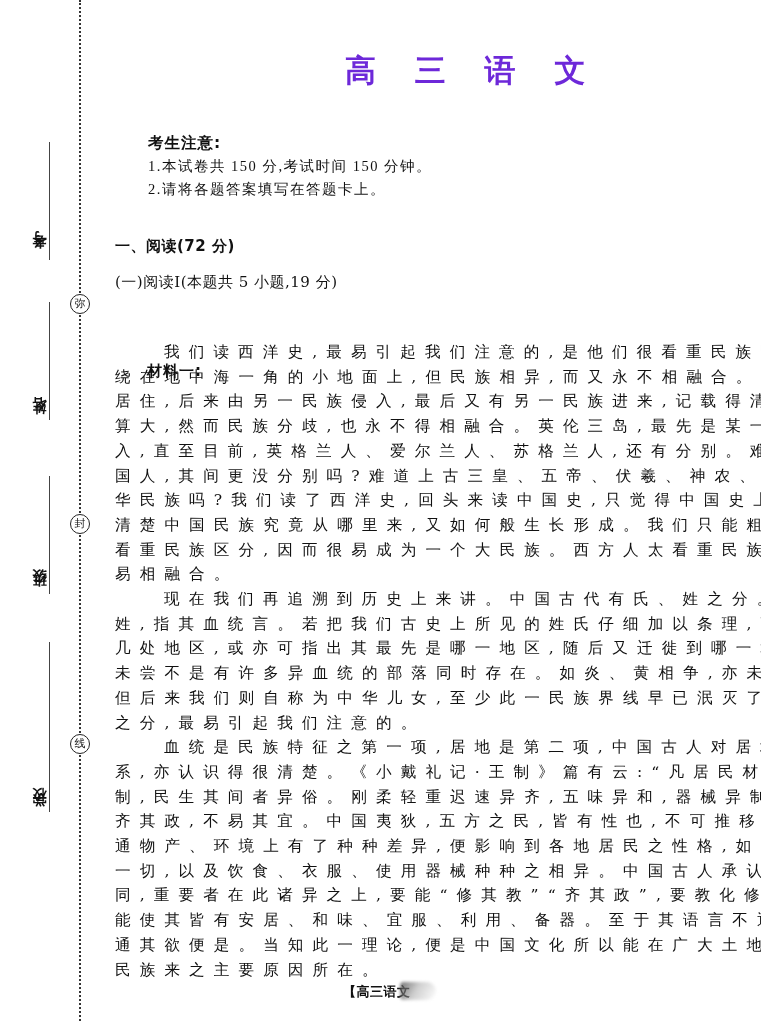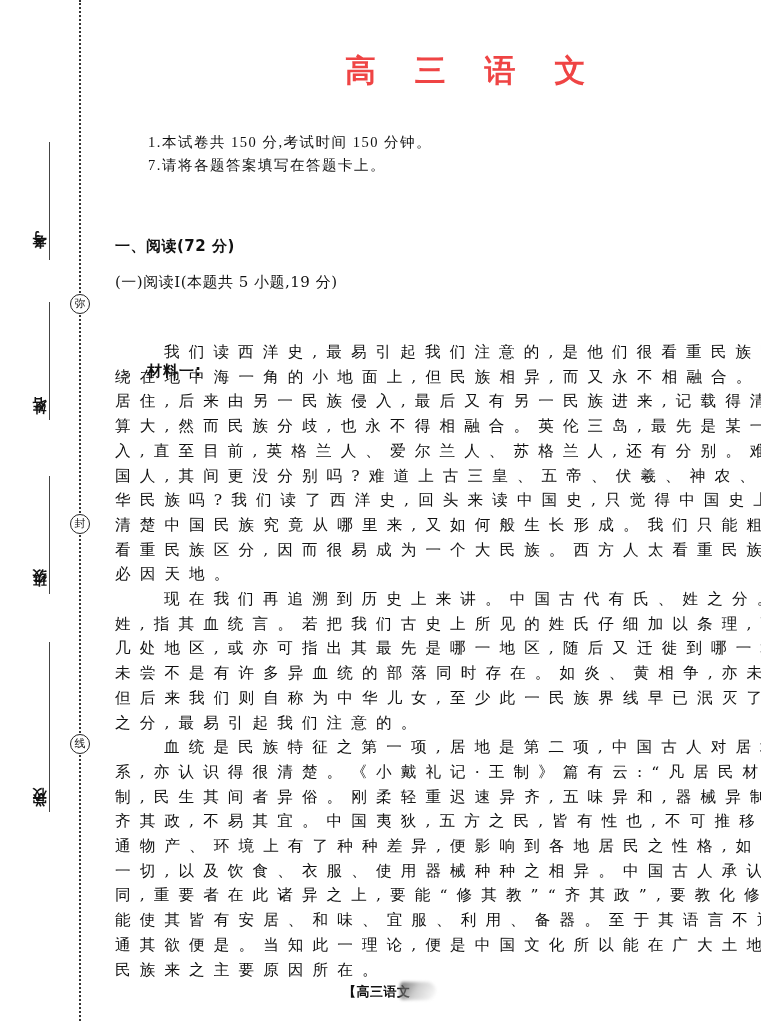--- a/index.html
+++ b/index.html
@@ -28,21 +28,21 @@
     position: absolute; left: 30px; width: 18px;
     font-family: "DejaVu Sans", sans-serif; font-size: 14px; font-weight: bold;
     writing-mode: vertical-rl; transform: rotate(180deg);
     line-height: 18px; letter-spacing: 4px; color: #111;
   }
 
   
   .title {
     position: absolute; left: 345px; top: 50px; width: 200px;
     font-family: "DejaVu Sans", sans-serif; font-weight: bold;
-    font-size: 31px; letter-spacing: 14px; white-space: nowrap; color: #ef4444;
+    font-size: 31px; letter-spacing: 14px; white-space: nowrap; color: #6d28d9;
   }
   .notice { position: absolute; left: 148px; top: 131px; font-size: 14.5px; }
   .notice-title {
     font-family: "DejaVu Sans", sans-serif; font-weight: bold; font-size: 15.5px;
     height: 24px; line-height: 24px; letter-spacing: 1px;
   }
   .notice-item { height: 23px; line-height: 23px; letter-spacing: 1.5px; white-space: nowrap; font-family: Liberation Serif, serif; }
 
   
   .sec { position: absolute; left: 115px; font-size: 15px; white-space: nowrap; letter-spacing: 0.5px; }
@@ -91,39 +91,40 @@
 
   <div class="field-line" style="top:642px;height:170px;"></div>
 
   <div class="seal" style="top:734px;">线</div>
 
   <div class="field-label" style="top:810px;">学校</div>
 
   <div class="title">高 三 语 文</div>
 
   <div class="notice">
+    <div class="notice-title">考生注意:</div>
     <div class="notice-item">1.本试卷共 150 分,考试时间 150 分钟。</div>
-    <div class="notice-item">7.请将各题答案填写在答题卡上。</div>
+    <div class="notice-item">2.请将各题答案填写在答题卡上。</div>
   </div>
 
   <div class="sec bold" style="top:237px;">一、阅读(72 分)</div>
   <div class="sec" style="top:273px;">(一)阅读Ⅰ(本题共 5 小题,19 分)</div>
   <div class="sub bold" style="top:322px;font-family:'DejaVu Sans',sans-serif;font-weight:bold;margin-top:40px;">材料一:</div>
 
   <div class="body-text" id="passage">
       <span class="line indent">我们读西洋史,最易引起我们注意的,是他们很看重民族区分。如巴比伦、埃及、希腊,只环</span>
       <span class="line">绕在地中海一角的小地面上,但民族相异,而又永不相融合。尤其是同在一地,最先由一个民族</span>
       <span class="line">居住,后来由另一民族侵入,最后又有另一民族进来,记载得清清楚楚。如现代欧洲,地面也不</span>
       <span class="line">算大,然而民族分歧,也永不得相融合。英伦三岛,最先是某一民族居住,最后又是某一民族侵</span>
       <span class="line">入,直至目前,英格兰人、爱尔兰人、苏格兰人,还有分别。难道中国大陆上一生下来的便都是中</span>
       <span class="line">国人,其间更没分别吗?难道上古三皇、五帝、伏羲、神农、黄帝、尧、舜,直传下来,便只是一个中</span>
       <span class="line">华民族吗?我们读了西洋史,回头来读中国史,只觉得中国史上很少讲到民族问题,使人不易看</span>
       <span class="line">清楚中国民族究竟从哪里来,又如何般生长形成。我们只能粗略地说,正因我们中国人向来不</span>
       <span class="line">看重民族区分,因而很易成为一个大民族。西方人太看重民族区分,因而民族和民族间遂致不</span>
-      <span class="line">必因天地。</span>
+      <span class="line">易相融合。</span>
       <span class="line indent">现在我们再追溯到历史上来讲。中国古代有氏、姓之分。男人称氏,指其居地言。女人称</span>
       <span class="line">姓,指其血统言。若把我们古史上所见的姓氏仔细加以条理,可见某一同血统的民族分布在哪</span>
       <span class="line">几处地区,或亦可指出其最先是哪一地区,随后又迁徙到哪一地区去。如此说来,在中国古代,</span>
       <span class="line">未尝不是有许多异血统的部落同时存在。如炎、黄相争,亦未尝不是中国古史上一种民族斗争,</span>
       <span class="line">但后来我们则自称为中华儿女,至少此一民族界线早已泯灭了。因此我们只认中国古代有氏族</span>
       <span class="line">之分,最易引起我们注意的。</span>
       <span class="line indent">血统是民族特征之第一项,居地是第二项,中国古人对居地能影响当地居民性格方面之关</span>
       <span class="line">系,亦认识得很清楚。《小戴礼记·王制》篇有云:“凡居民材,必因天地。寒暖燥湿,广谷大川异</span>
       <span class="line">制,民生其间者异俗。刚柔轻重迟速异齐,五味异和,器械异制,衣服异宜。修其教,不易其俗。</span>
       <span class="line">齐其政,不易其宜。中国夷狄,五方之民,皆有性也,不可推移。”那是说天时气候、温度湿度、交</span>

